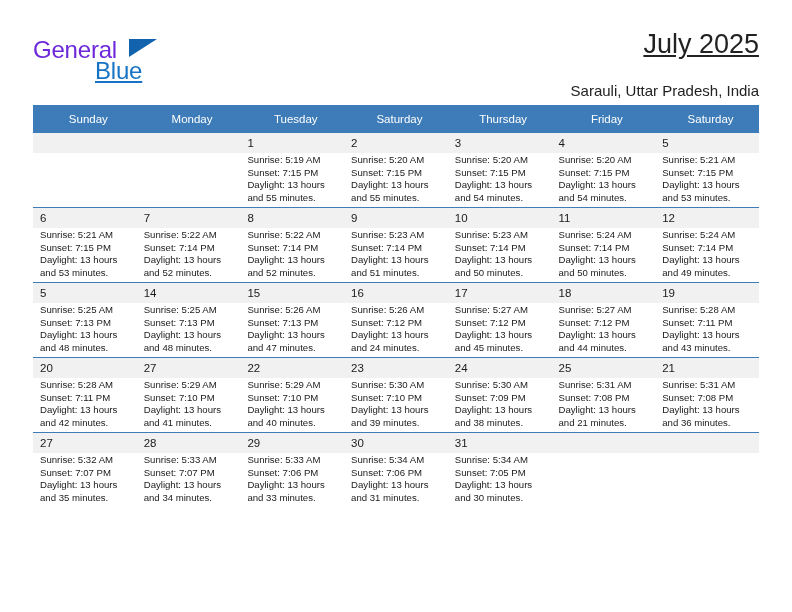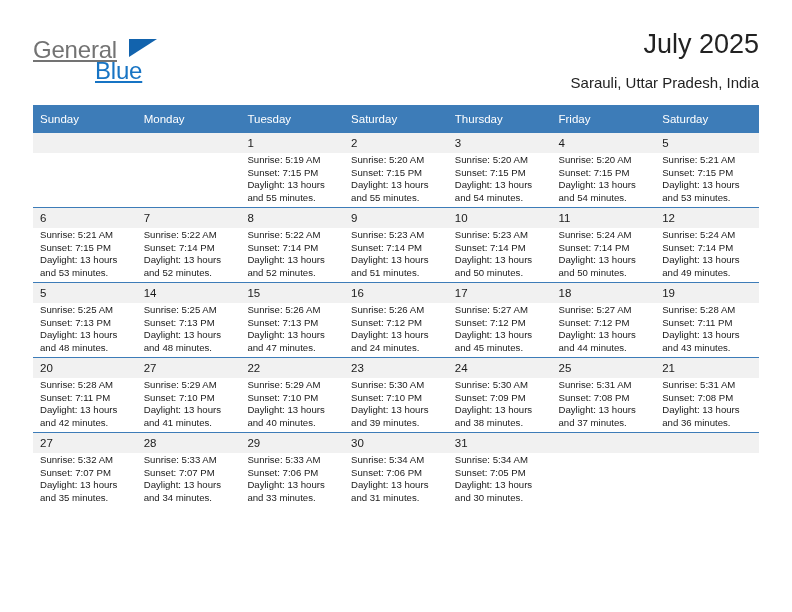--- a/index.html
+++ b/index.html
@@ -36,23 +36,22 @@
     top: 8px;
     width: 230px;
     height: 56px;
   }
   .logo-general {
     position: absolute;
     left: 0;
     top: 0;
     font-size: 24px;
     letter-spacing: -0.2px;
-    color: #737373;
+    color: #6d28d9;
     font-family: "Liberation Sans", sans-serif;
-    text-decoration: underline;
   }
   .logo-triangle {
     position: absolute;
     left: 96px;
     top: 3px;
     width: 0;
     height: 0;
     border-left: 28px solid #1263ad;
     border-bottom: 18px solid transparent;
   }
@@ -71,44 +70,45 @@
     position: absolute;
     right: 0;
     top: 0;
     text-align: right;
   }
   .cal-title {
     font-size: 27px;
     color: #222222;
     line-height: 32px;
     white-space: nowrap;
+    text-decoration: underline;
   }
   .cal-subtitle {
     font-size: 15px;
     color: #222222;
     line-height: 22px;
-    margin-top: 12px;
+    margin-top: 20px;
     white-space: nowrap;
   }
 
   
   .calendar {
     position: absolute;
     left: 33px;
     top: 105px;
     width: 726px;
     border-collapse: collapse;
     table-layout: fixed;
   }
   .calendar th {
     background: #3d7cb8;
     color: #ffffff;
     font-size: 11.5px;
     font-weight: normal;
-    text-align: left;
+    text-align: center;
     padding: 5px 0 5px 7px;
     height: 18px;
     vertical-align: middle;
     border: none;
   }
   .calendar td {
     width: 103.7px;
     height: 74px;
     vertical-align: top;
     padding: 0;
@@ -379,21 +379,21 @@
               <div>Sunrise: 5:30 AM</div>
               <div>Sunset: 7:09 PM</div>
               <div class="daylight">Daylight: 13 hours and 38 minutes.</div>
             </div>
           </td>
           <td class="day-cell">
             <span class="daynum">25</span>
             <div class="cell-body">
               <div>Sunrise: 5:31 AM</div>
               <div>Sunset: 7:08 PM</div>
-              <div class="daylight">Daylight: 13 hours and 37 minutes.</div>
+              <div class="daylight">Daylight: 13 hours and 21 minutes.</div>
             </div>
           </td>
           <td class="day-cell">
             <span class="daynum">21</span>
             <div class="cell-body">
               <div>Sunrise: 5:31 AM</div>
               <div>Sunset: 7:08 PM</div>
               <div class="daylight">Daylight: 13 hours and 36 minutes.</div>
             </div>
           </td>

